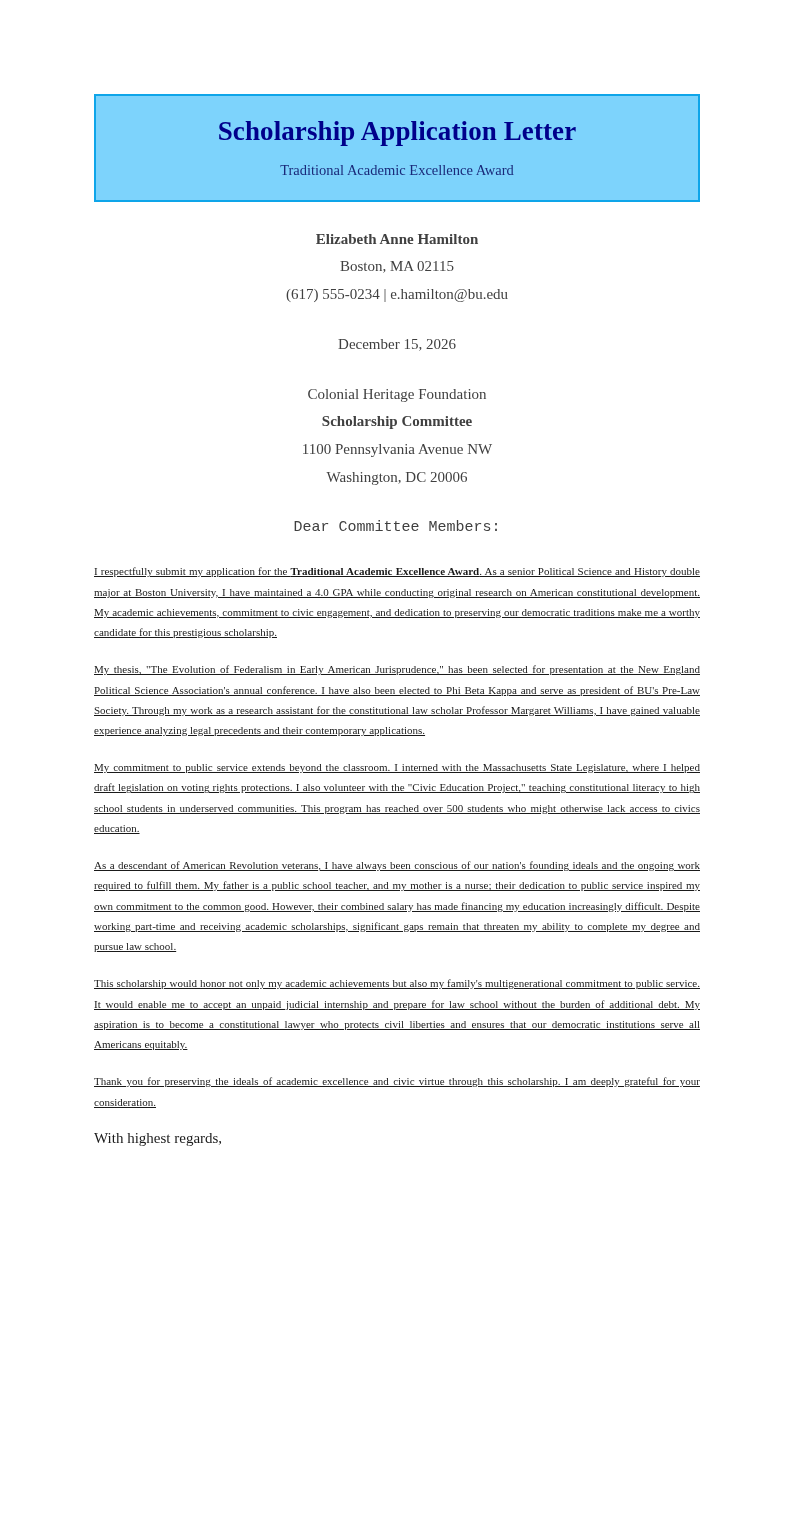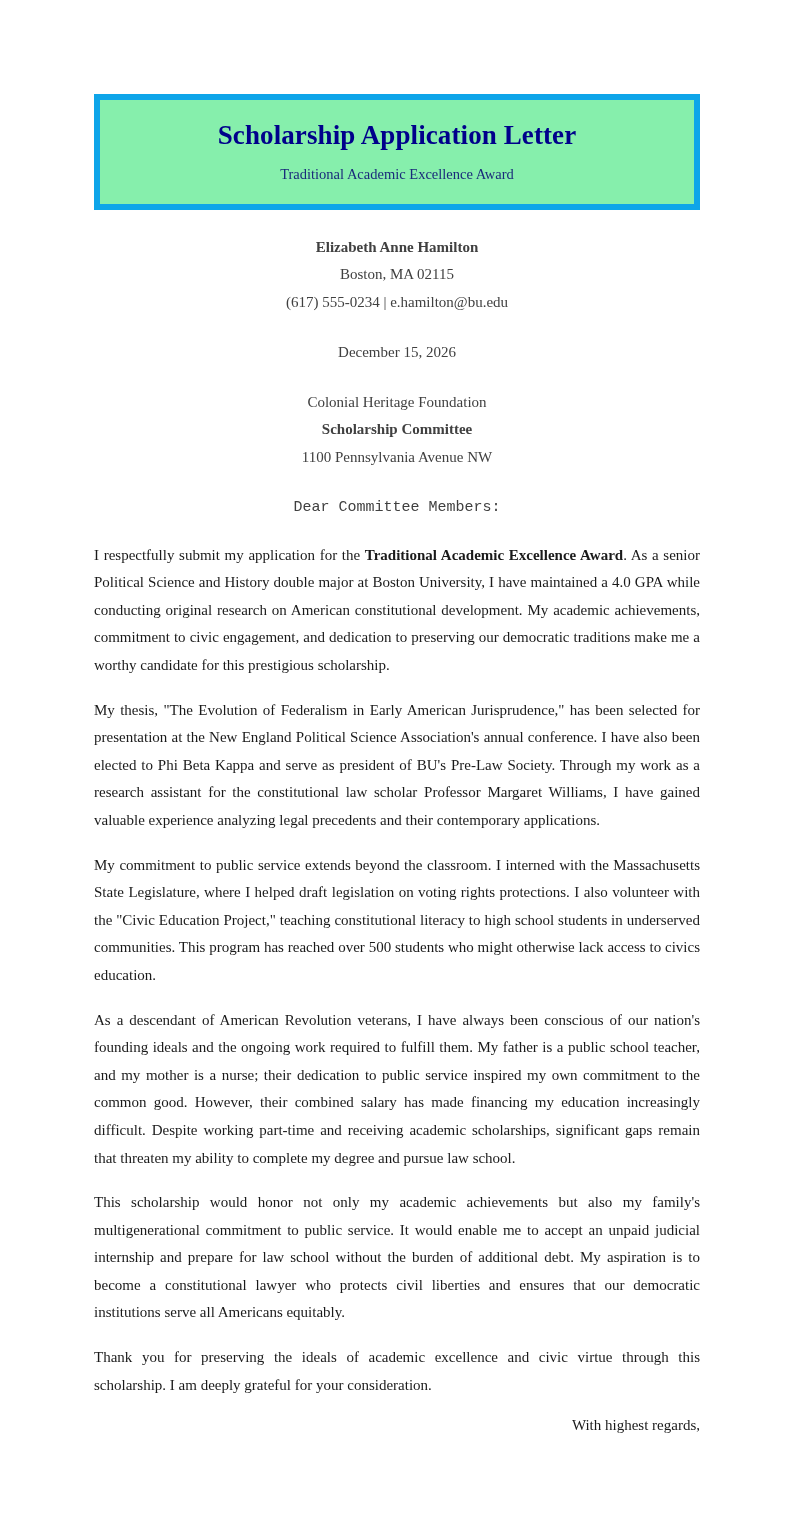--- a/index.html
+++ b/index.html
@@ -22,22 +22,22 @@
     width: 794px;
     height: 1537px;
     background: #ffffff;
     border-bottom: 1px solid #e2e2e2;
     padding: 0 94px;
   }
 
   
   .letterhead {
     margin-top: 94px;
-    border: 6px solid #0ea5e9;
-    background: #86efac;
+    border: 2px solid #0ea5e9;
+    background: #7dd3fc;
     padding: 20px 14px 20px;
     text-align: center;
   }
   .letterhead-title {
     font-size: 27px;
     font-weight: bold;
     color: #00008b;
     letter-spacing: 0.1px;
     line-height: 1.12;
     margin: 0 0 16px 0;
@@ -66,34 +66,35 @@
     font-weight: bold;
   }
 
   .date-block { margin-top: 22px; }
   .recipient-block { margin-top: 22px; }
   .salutation-block { margin-top: 22px; font-family: Liberation Mono, monospace; }
 
   
   .body-copy { margin-top: 20px; }
   .para {
-    font-size: 15px;
+    font-size: 11px;
     line-height: 1.84;
     text-align: justify;
     text-justify: inter-word;
     margin: 0 0 17px 0;
     color: #1a1a1a;
     hyphens: none;
+    text-decoration: underline;
   }
   .para:last-child { margin-bottom: 0; }
   .para b { font-weight: bold; }
 
   
   .closing {
-    text-align: right;
+    text-align: left;
     font-size: 15px;
     line-height: 1.85;
     margin-top: 13px;
   }
   .signature-area {
     margin-top: 0;
     text-align: center;
   }
   .signature-space {
     height: 86px;
@@ -116,20 +117,21 @@
   </div>
 
   <div class="centered-block date-block">
     <div class="line">December 15, 2026</div>
   </div>
 
   <div class="centered-block recipient-block">
     <div class="line">Colonial Heritage Foundation</div>
     <div class="line strong">Scholarship Committee</div>
     <div class="line">1100 Pennsylvania Avenue NW</div>
+    <div class="line">Washington, DC 20006</div>
   </div>
 
   <div class="centered-block salutation-block">
     <div class="line">Dear Committee Members:</div>
   </div>
 
   <div class="body-copy">
 
     <p class="para"><span>I respectfully submit my application for the </span><b>Traditional Academic Excellence Award</b><span>. As a senior Political Science and History double major at Boston University, I have maintained a 4.0 GPA while conducting original research on American constitutional development. My academic achievements, commitment to civic engagement, and dedication to preserving our democratic traditions make me a worthy candidate for this prestigious scholarship.</span></p>
 

